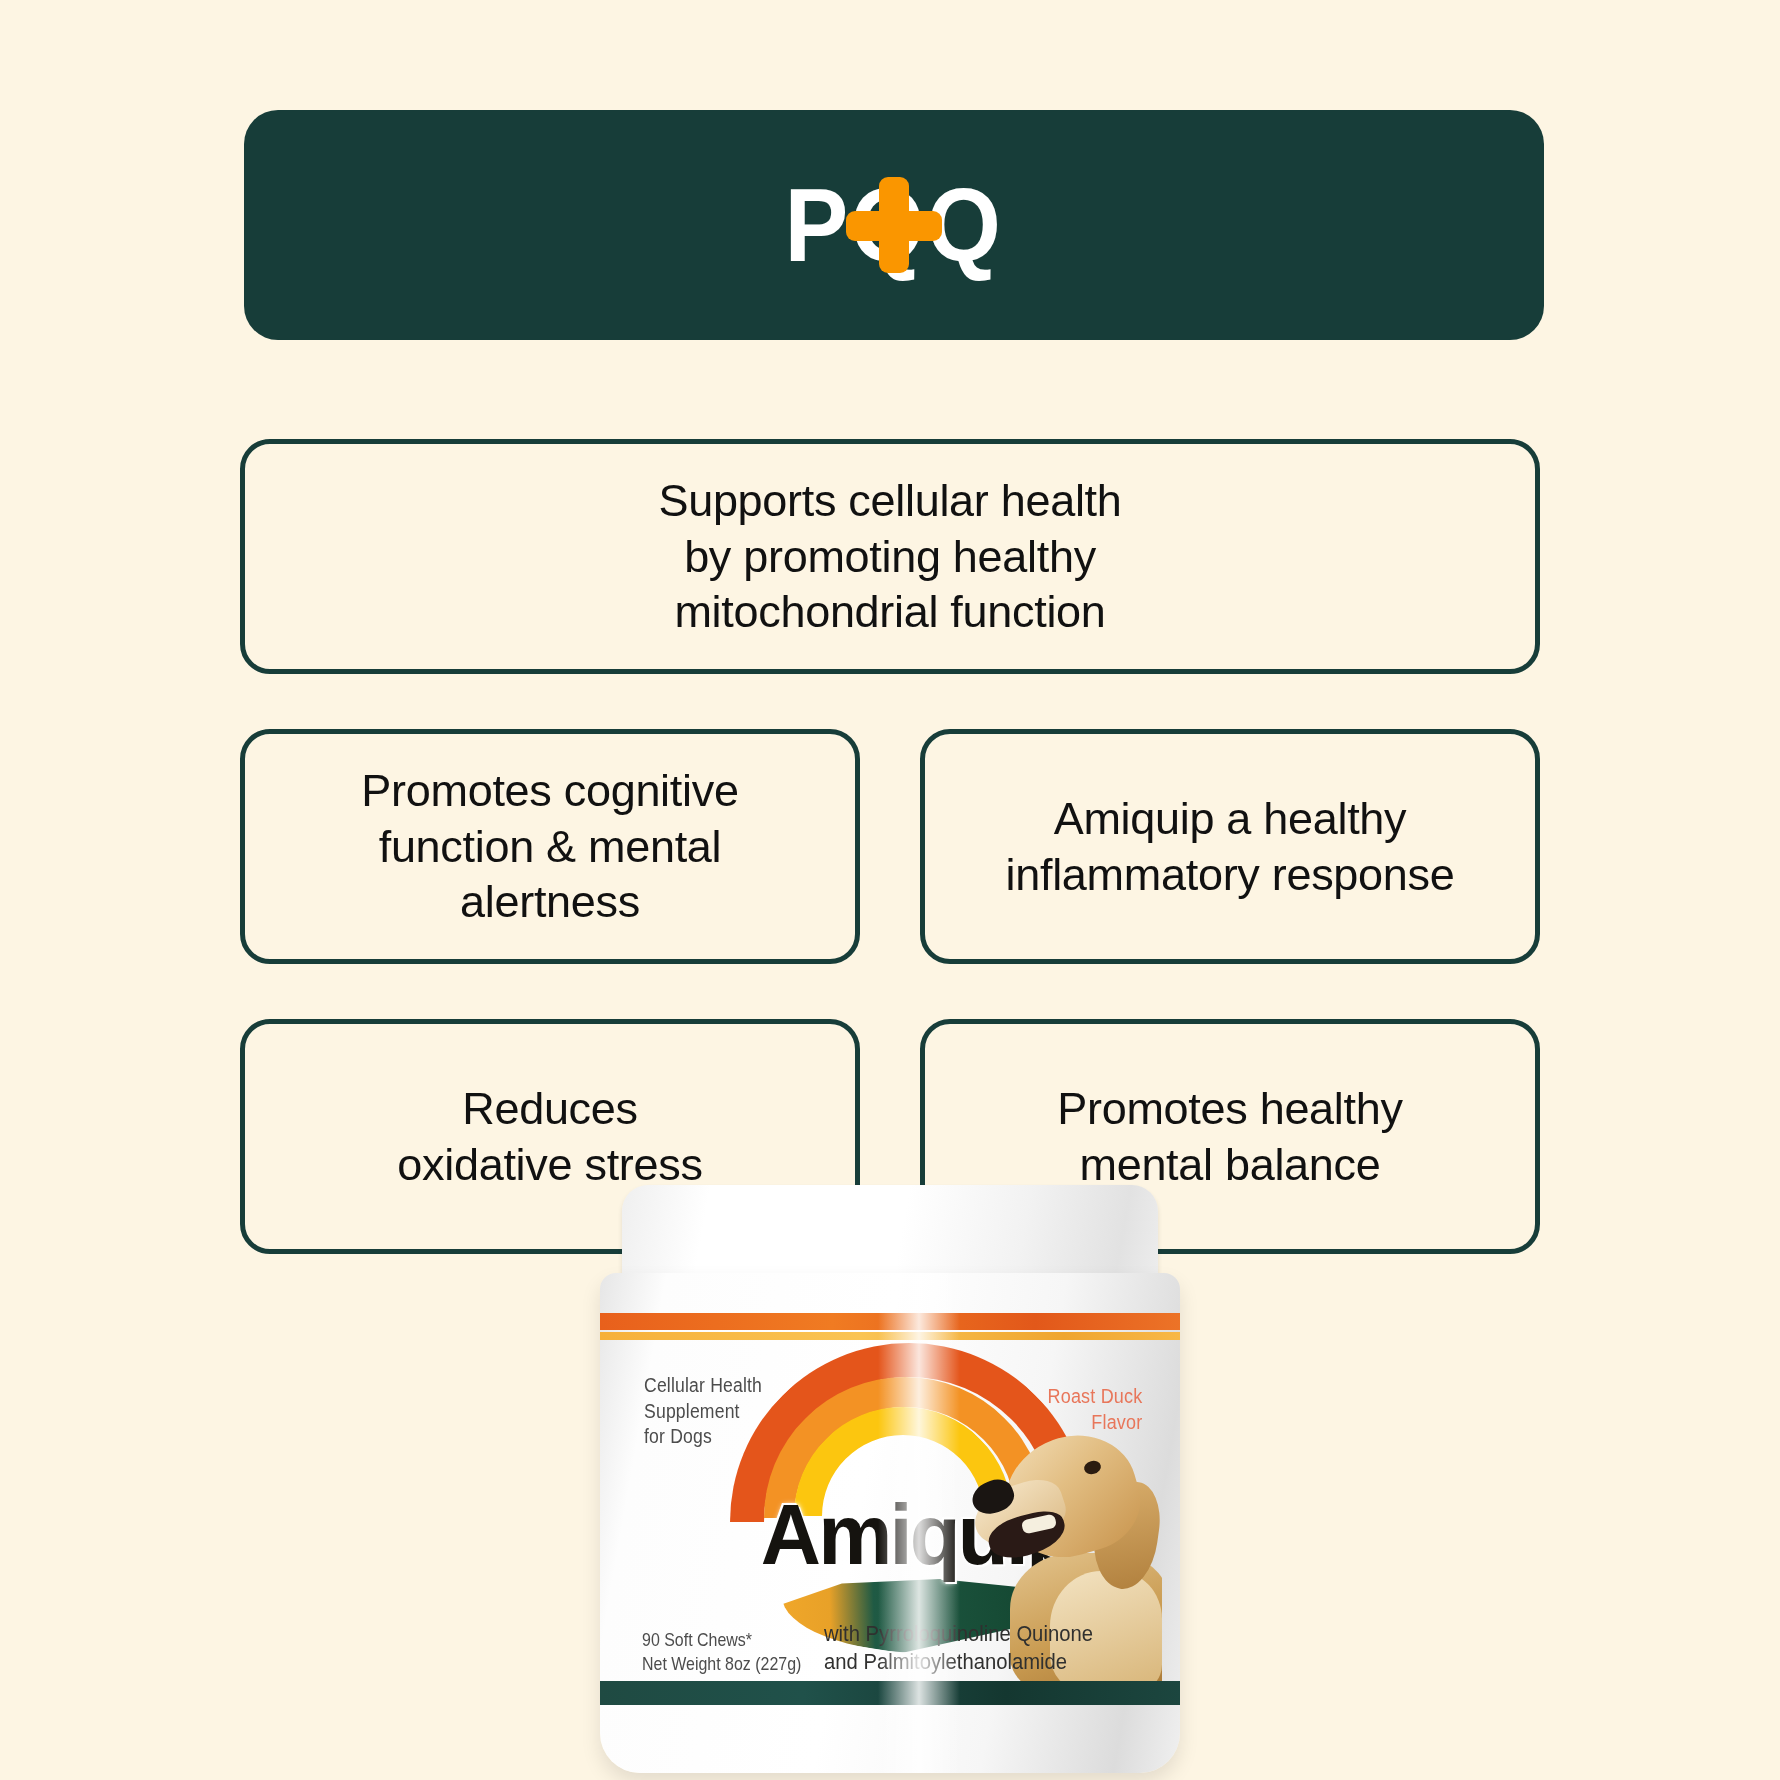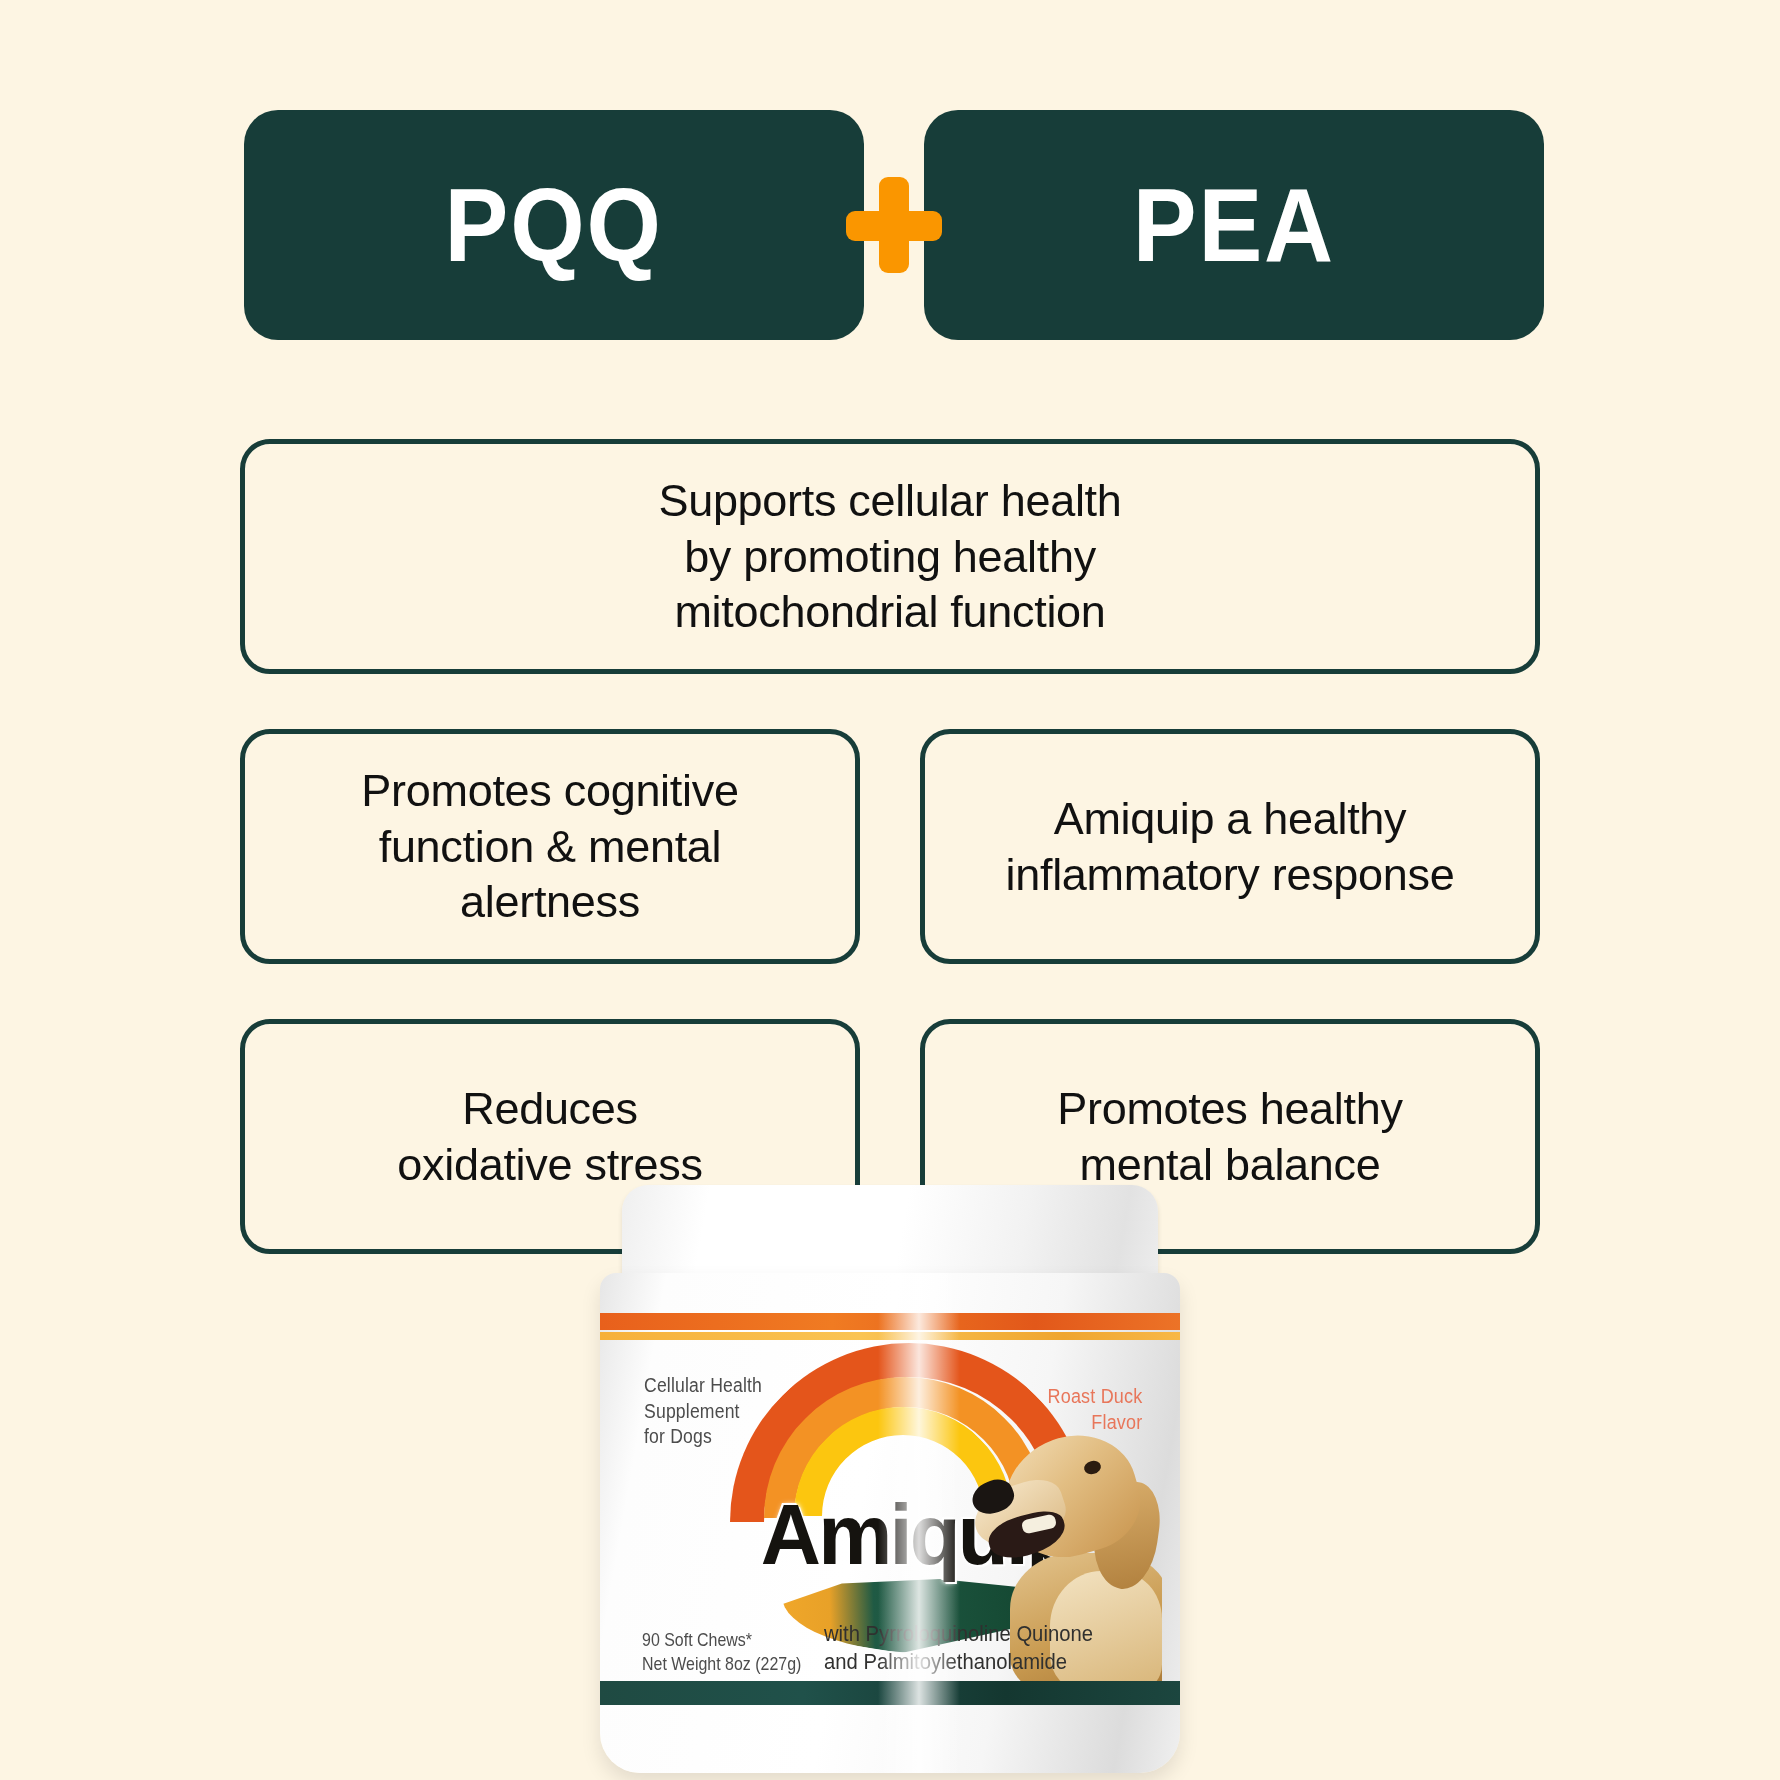--- a/index.html
+++ b/index.html
@@ -204,23 +204,20 @@
 </style>
 </head>
 <body>
 
 <div class="stage">
 
   <div class="header-row">
     <div class="hdr-card">
       <span class="hdr-label">PQQ</span>
     </div>
-    <div class="hdr-card">
-      <span class="hdr-label">PEA</span>
-    </div>
     <div class="plus-icon">
       <div class="bar h"></div>
       <div class="bar v"></div>
     </div>
   </div>
 
   <div class="grid">
 
     <div class="grid-row">
       <div class="bcard tall">

